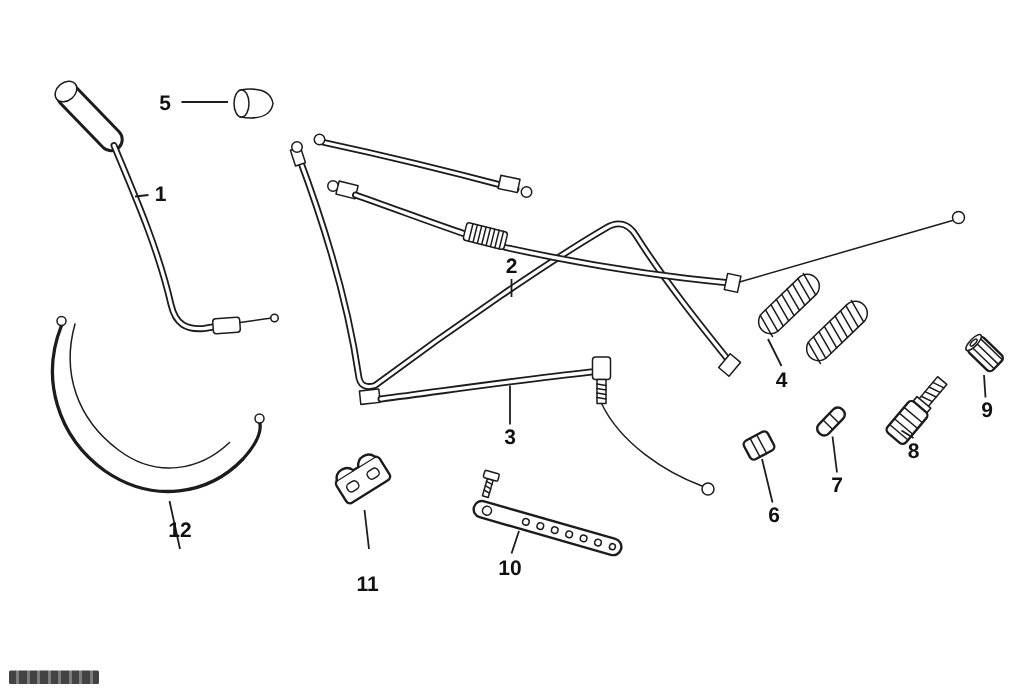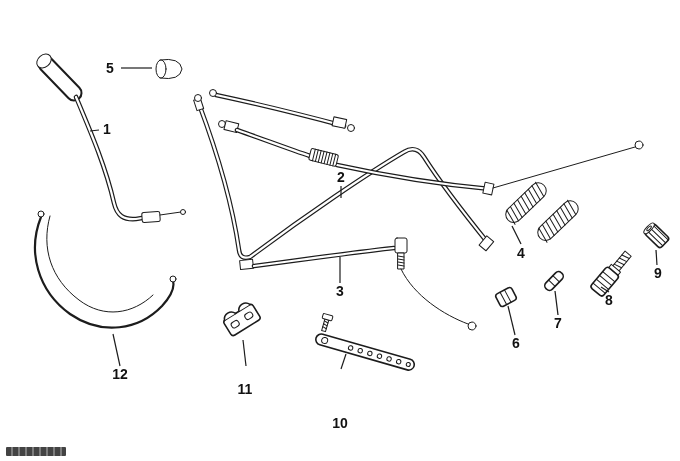--- a/index.html
+++ b/index.html
@@ -190,18 +190,18 @@
 
   <div class="part-label" style="left:107px; top:129px;">1</div>
   <div class="part-label" style="left:341px; top:177px;">2</div>
   <div class="part-label" style="left:340px; top:291px;">3</div>
   <div class="part-label" style="left:521px; top:253px;">4</div>
   <div class="part-label" style="left:110px; top:68px;">5</div>
   <div class="part-label" style="left:516px; top:343px;">6</div>
   <div class="part-label" style="left:558px; top:323px;">7</div>
   <div class="part-label" style="left:609px; top:300px;">8</div>
   <div class="part-label" style="left:658px; top:273px;">9</div>
-  <div class="part-label" style="left:340px; top:378px;margin-top:45px;">10</div>
+  <div class="part-label" style="left:340px; top:378px;">10</div>
   <div class="part-label" style="left:245px; top:389px;">11</div>
-  <div class="part-label" style="left:120px; top:374px;">12</div>
+  <div class="part-label" style="left:120px; top:353px;">12</div>
 
   <div class="watermark"></div>
 </div>
 
 </body></html>

